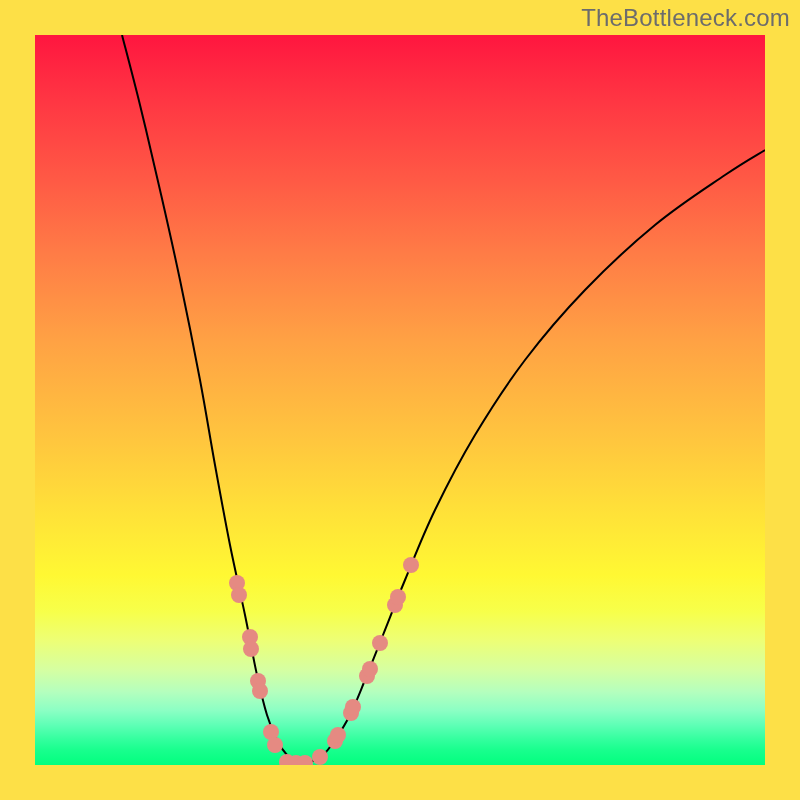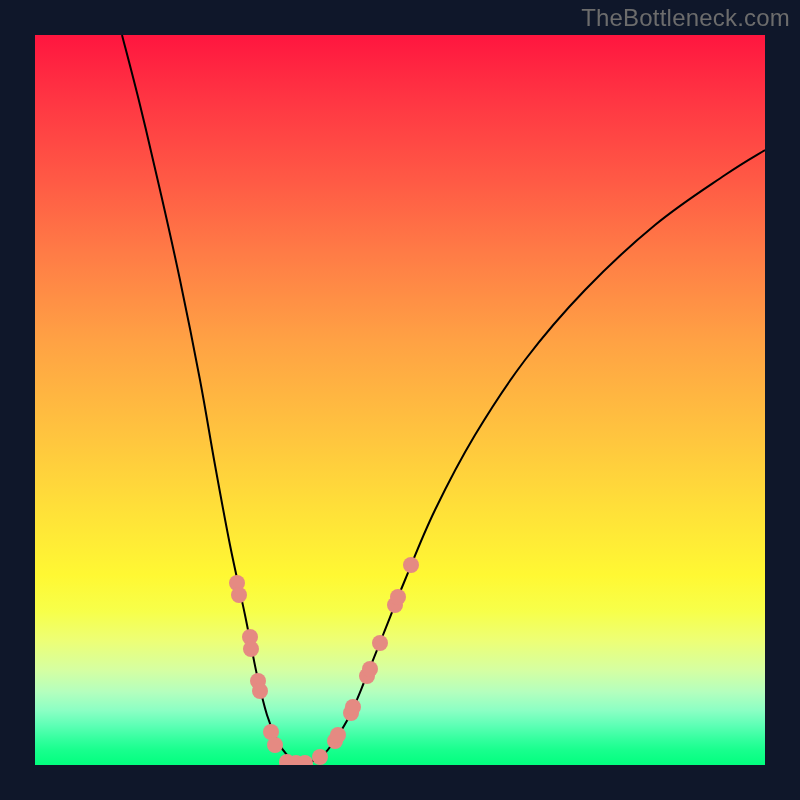--- a/index.html
+++ b/index.html
@@ -10,21 +10,21 @@
     background: #000;
     font-family: Arial, sans-serif;
     overflow: hidden;
   }
   .frame {
     position: absolute;
     left: 0;
     top: 0;
     width: 800px;
     height: 800px;
-    background: #0f172a;
+    background: #fde047;
   }
   .watermark {
     position: absolute;
     top: 4px;
     right: 10px;
     color: #6c6c6c;
     font-size: 24px;
     font-weight: 500;
     letter-spacing: 0.2px;
   }

